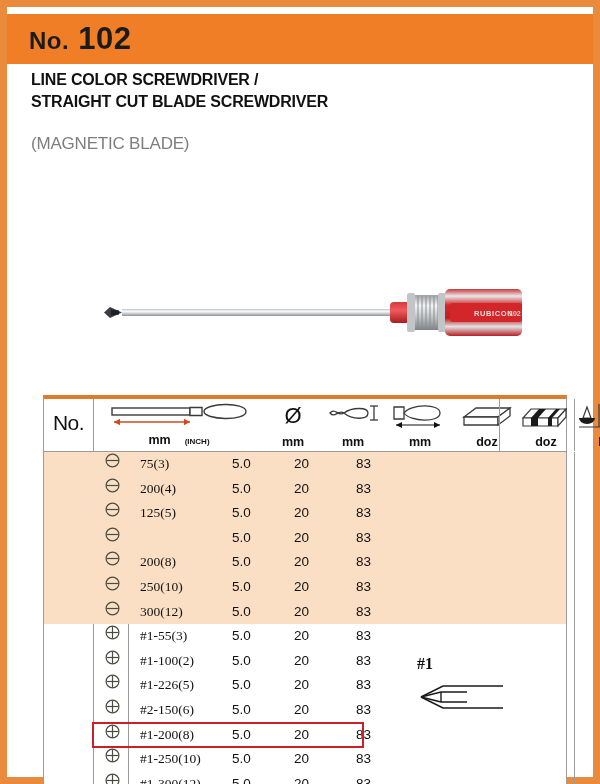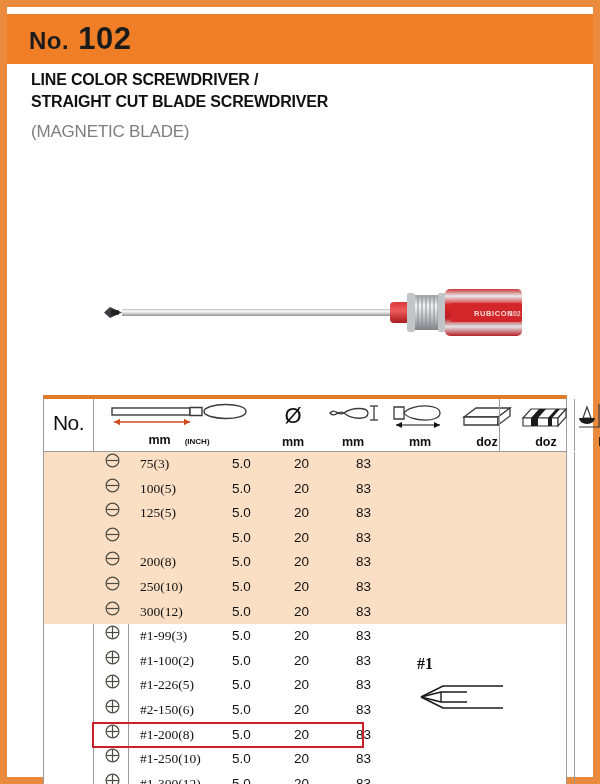--- a/index.html
+++ b/index.html
@@ -11,21 +11,21 @@
 
   
   .title-band{position:absolute;left:0;top:7px;width:586px;height:50px;background:#ef7e26;}
   .title-band .code{position:absolute;left:22px;top:6px;font-size:31px;font-weight:bold;
         color:#1b1b1b;letter-spacing:.5px;line-height:38px;}
   .title-band .code .sm{font-size:24px;}
 
   .titles{position:absolute;left:24px;top:62px;width:540px;}
   .t-line{font-size:16px;font-weight:bold;color:#111;letter-spacing:-0.2px;line-height:22px;
           white-space:nowrap;}
-  .t-sub{font-size:17px;color:#7e7e7e;line-height:24px;margin-top:7px;letter-spacing:-0.2px;}
+  .t-sub{font-size:17px;color:#7e7e7e;line-height:24px;margin-top:19px;letter-spacing:-0.2px;}
 
   
   .photo{position:absolute;left:95px;top:262px;width:420px;height:90px;}
 
   
   .tbl{position:absolute;left:36px;top:388px;width:524px;border:1px solid #9b9b9b;
        border-top:4px solid #e07b2a;background:#fff;box-sizing:border-box;}
   .thead{position:relative;height:52px;border-bottom:1px solid #9b9b9b;}
   .th{position:absolute;top:0;height:52px;box-sizing:border-box;}
   .th.sep{border-left:1px solid #9b9b9b;}
@@ -238,21 +238,21 @@
             <div class="cell c-size" style="left:96px;width:92px;">75(3)</div>
             <div class="cell c-num" style="left:188px;width:46px;">5.0</div>
             <div class="cell c-num" style="left:250px;width:44px;">20</div>
             <div class="cell c-num" style="left:312px;width:44px;">83</div>
           </div>
           <div class="row shaded">
             <div class="cell c-icon" style="left:55px;"><svg width="15" height="15" viewBox="0 0 15 15">
                 <circle cx="7.5" cy="7.5" r="6.4" fill="none" stroke="#4a4a42" stroke-width="1.2"></circle>
                 <line x1="1.6" y1="7.5" x2="13.4" y2="7.5" stroke="#4a4a42" stroke-width="1.2"></line>
               </svg></div>
-            <div class="cell c-size" style="left:96px;width:92px;">100(5)</div>
+            <div class="cell c-size" style="left:96px;width:92px;">200(4)</div>
             <div class="cell c-num" style="left:188px;width:46px;">5.0</div>
             <div class="cell c-num" style="left:250px;width:44px;">20</div>
             <div class="cell c-num" style="left:312px;width:44px;">83</div>
           </div>
           <div class="row shaded">
             <div class="cell c-icon" style="left:55px;"><svg width="15" height="15" viewBox="0 0 15 15">
                 <circle cx="7.5" cy="7.5" r="6.4" fill="none" stroke="#4a4a42" stroke-width="1.2"></circle>
                 <line x1="1.6" y1="7.5" x2="13.4" y2="7.5" stroke="#4a4a42" stroke-width="1.2"></line>
               </svg></div>
             <div class="cell c-size" style="left:96px;width:92px;">125(5)</div>
@@ -299,21 +299,21 @@
             <div class="cell c-num" style="left:188px;width:46px;">5.0</div>
             <div class="cell c-num" style="left:250px;width:44px;">20</div>
             <div class="cell c-num" style="left:312px;width:44px;">83</div>
           </div>
           <div class="row">
             <div class="cell c-icon" style="left:55px;"><svg width="15" height="15" viewBox="0 0 15 15">
                 <circle cx="7.5" cy="7.5" r="6.4" fill="none" stroke="#4a4a42" stroke-width="1.2"></circle>
                 <line x1="1.6" y1="7.5" x2="13.4" y2="7.5" stroke="#4a4a42" stroke-width="1.2"></line>
                 <line x1="7.5" y1="1.6" x2="7.5" y2="13.4" stroke="#4a4a42" stroke-width="1.2"></line>
               </svg></div>
-            <div class="cell c-size" style="left:96px;width:92px;">#1-99(3)</div>
+            <div class="cell c-size" style="left:96px;width:92px;">#1-55(3)</div>
             <div class="cell c-num" style="left:188px;width:46px;">5.0</div>
             <div class="cell c-num" style="left:250px;width:44px;">20</div>
             <div class="cell c-num" style="left:312px;width:44px;">83</div>
           </div>
           <div class="row">
             <div class="cell c-icon" style="left:55px;"><svg width="15" height="15" viewBox="0 0 15 15">
                 <circle cx="7.5" cy="7.5" r="6.4" fill="none" stroke="#4a4a42" stroke-width="1.2"></circle>
                 <line x1="1.6" y1="7.5" x2="13.4" y2="7.5" stroke="#4a4a42" stroke-width="1.2"></line>
                 <line x1="7.5" y1="1.6" x2="7.5" y2="13.4" stroke="#4a4a42" stroke-width="1.2"></line>
               </svg></div>

